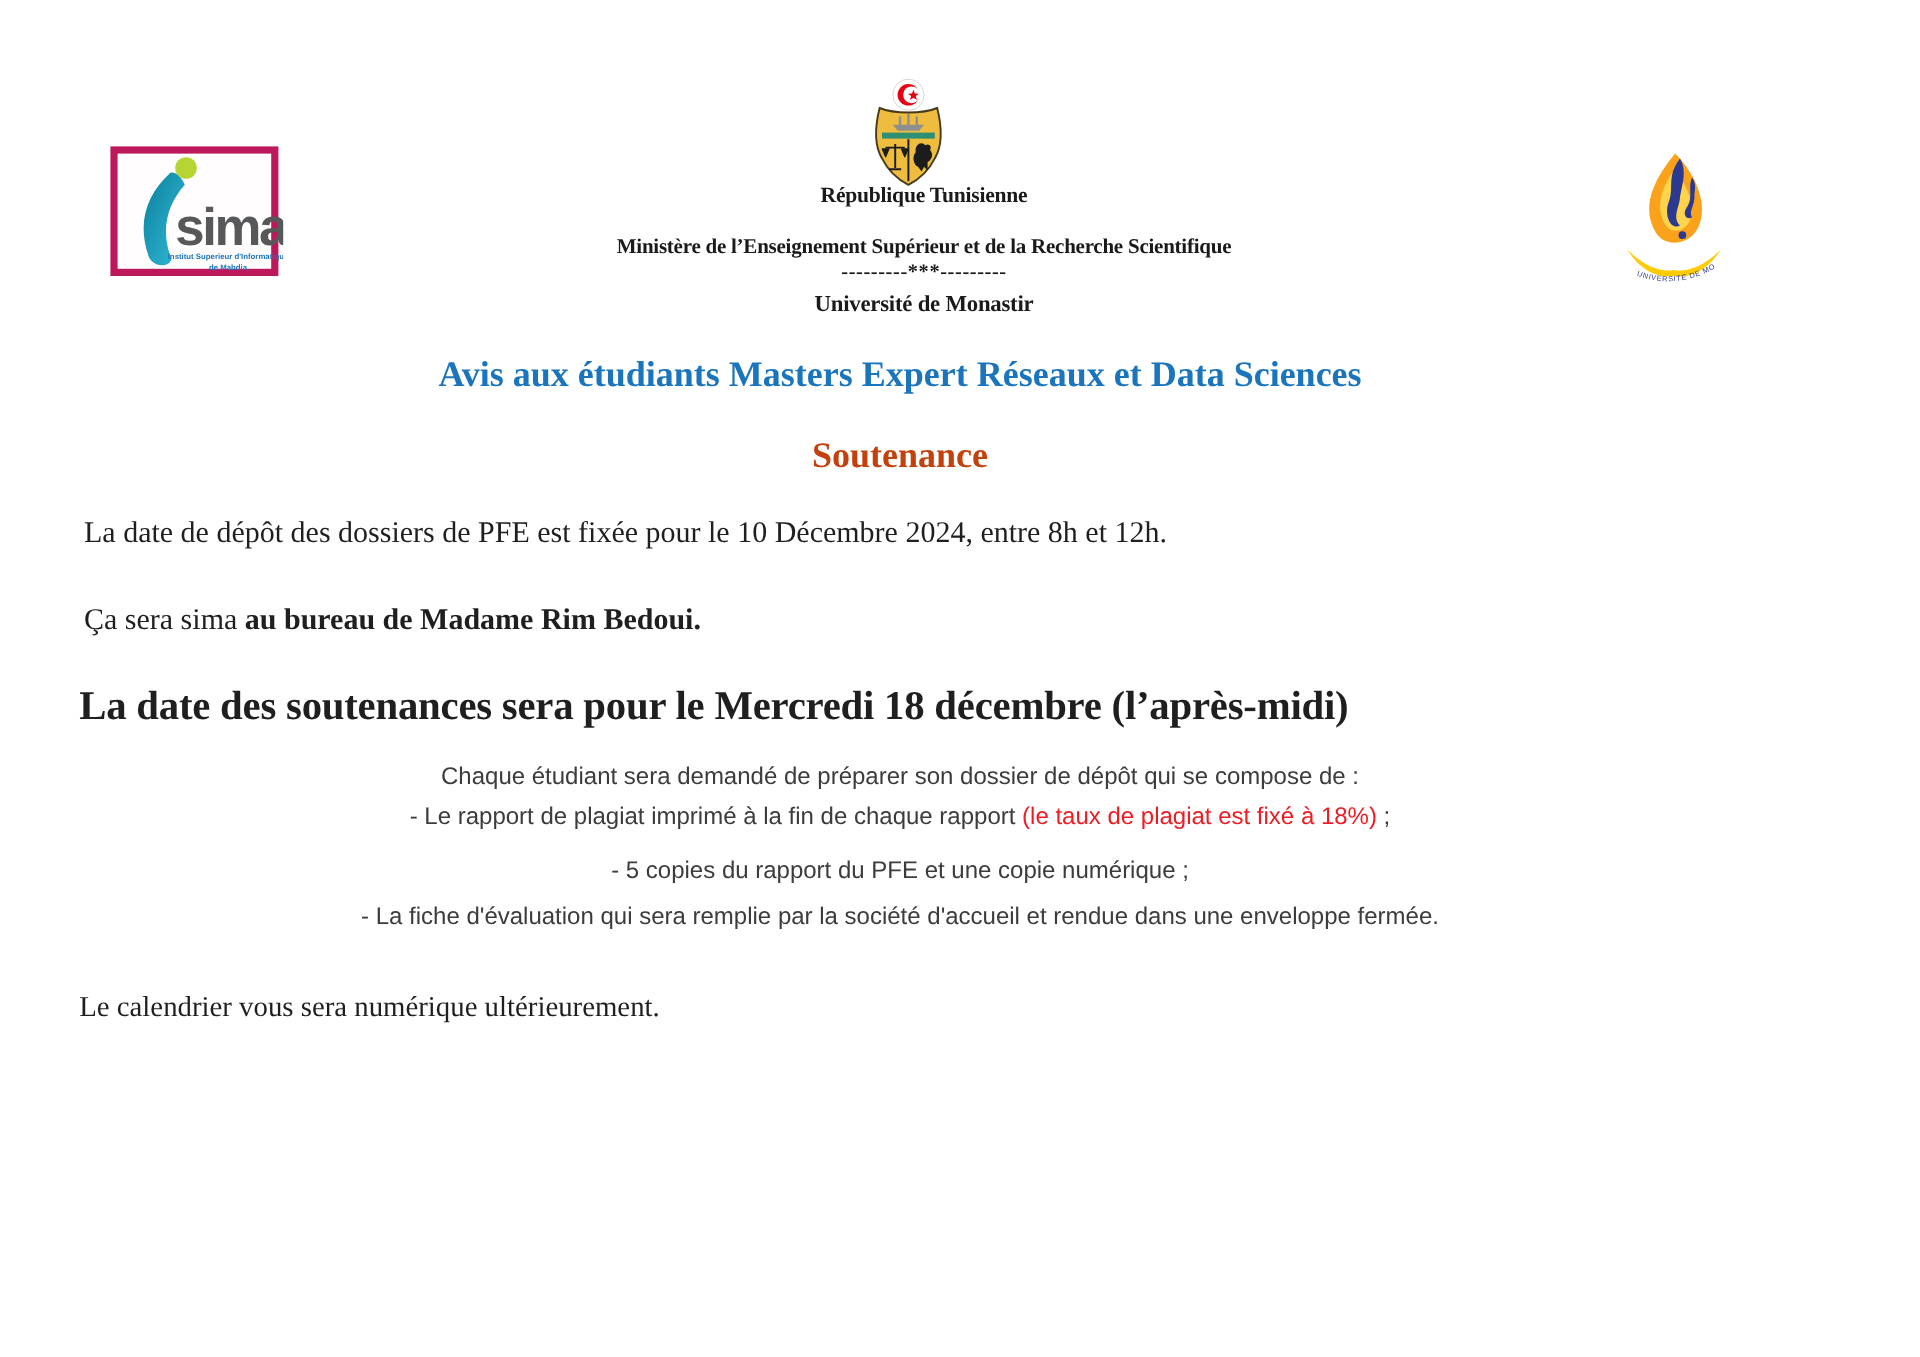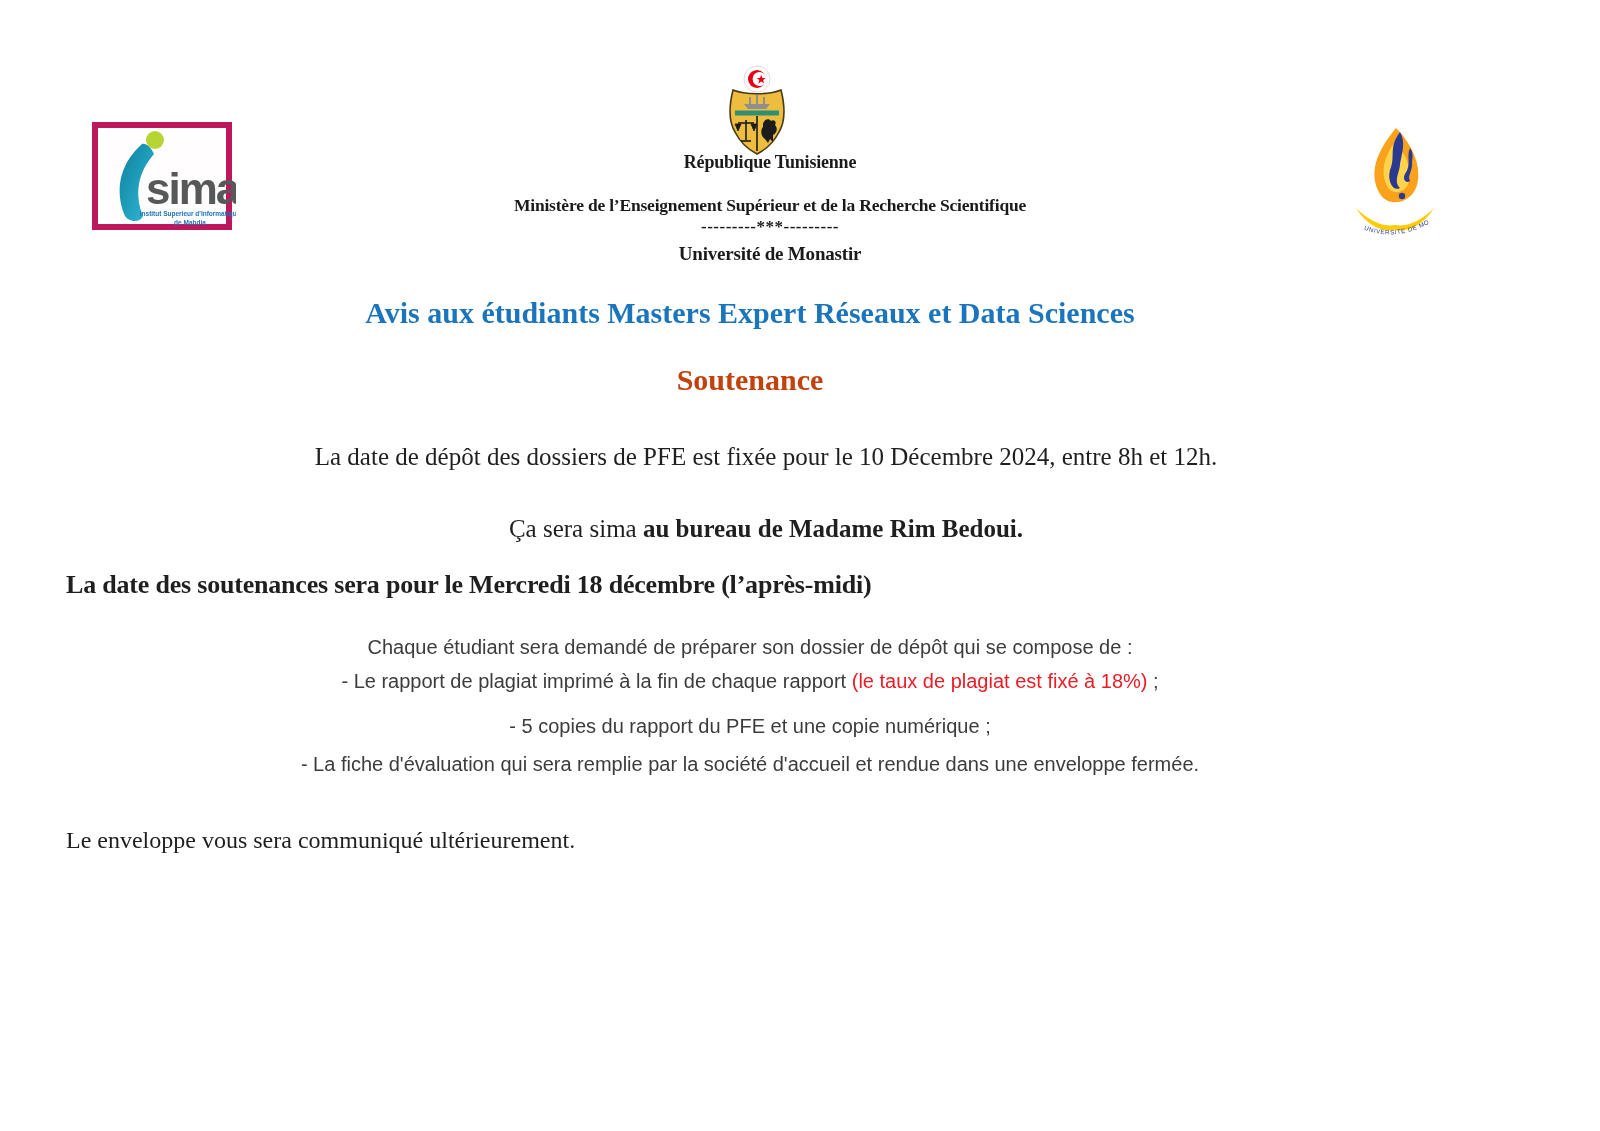--- a/index.html
+++ b/index.html
@@ -23,24 +23,24 @@
   .university { top:243px; font-size:19px; }
   .monastir-logo { position:absolute; left:1350px; top:124px; width:90px; height:118px; }
 
   
   .content { position:absolute; left:66px; width:1368px; }
   .title { text-align:center; font-weight:bold; font-size:30px; margin:0; }
   .title1 { top:296px; }
   .title2 { top:363px; }
 
   
-  .p-center { text-align:center; font-size:25px; margin:16px; }
+  .p-center { font-size:25px; margin:4px; }
   .p1 { top:427px; }
   .p2 { top:499px; }
-  .p3 { top:570px; text-align:left; font-weight:bold; font-size:26px; margin:0; letter-spacing:-0.2px; }
+  .p3 { top:570px; text-align:left; font-weight:bold; font-size:34px; margin:0; letter-spacing:-0.2px; }
   .sans {
     font-family:"Liberation Sans", sans-serif; font-size:20px; color:#3c3c3c;
     text-align:center; margin:0; letter-spacing:0px;
   }
   .p4  { top:636px; }
   .li1 { top:670px; }
   .li2 { top:715px; }
   .li3 { top:753px; }
   .p5  { top:827px; text-align:left; font-size:24px; margin:0; }
   .red-text { }
@@ -120,15 +120,15 @@
   <p class="content p3">La date des soutenances sera pour le Mercredi 18 décembre (l’après-midi)</p>
 
   <p class="content sans p4">Chaque étudiant sera demandé de préparer son dossier de dépôt qui se compose de :</p>
 
   <p class="content sans li1"><span>- Le rapport de plagiat imprimé à la fin de chaque rapport </span><span class="red-text" style="color: rgb(237, 28, 36);">(le taux de plagiat est fixé à 18%)</span><span> ;</span></p>
 
   <p class="content sans li2">- 5 copies du rapport du PFE et une copie numérique ;</p>
 
   <p class="content sans li3">- La fiche d'évaluation qui sera remplie par la société d'accueil et rendue dans une enveloppe fermée.</p>
 
-  <p class="content p5">Le enveloppe vous sera communiqué ultérieurement.</p>
+  <p class="content p5">Le calendrier vous sera numérique ultérieurement.</p>
 
 </div>
 
 </body></html>

